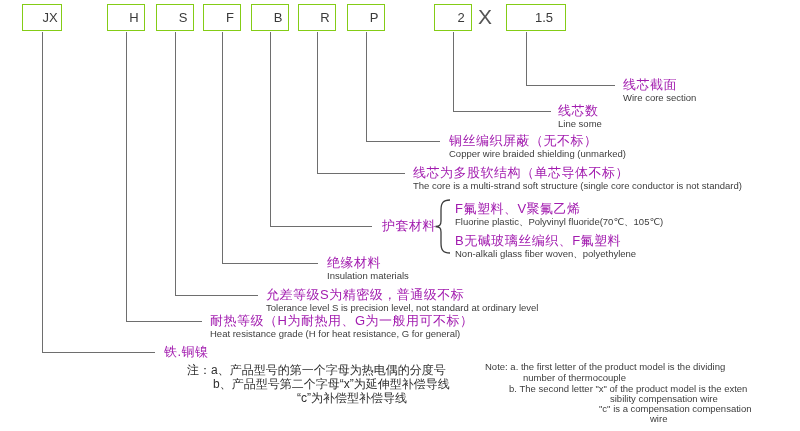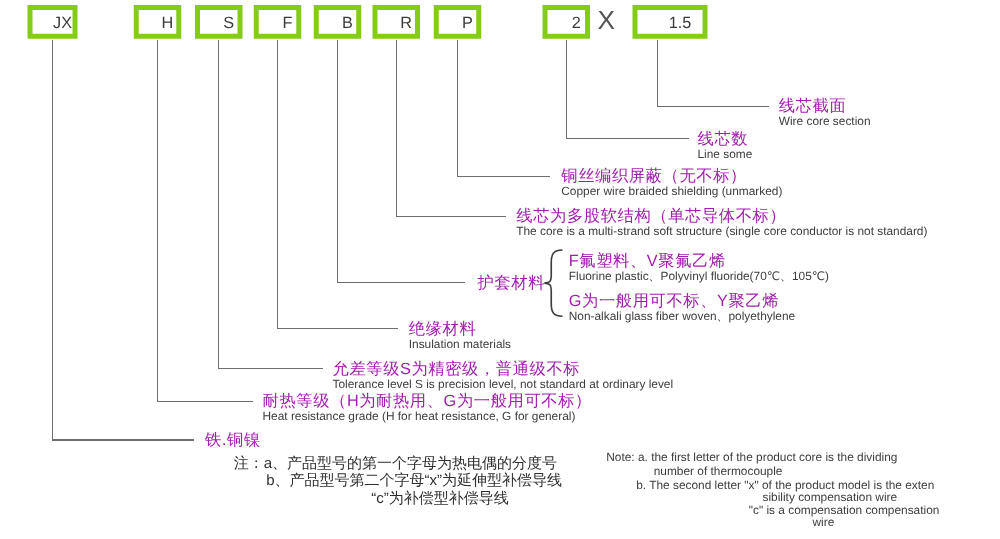--- a/index.html
+++ b/index.html
@@ -2,21 +2,21 @@
 <html><head>
 <meta charset="utf-8">
 <style>
   html,body{margin:0;padding:0;background:#ffffff;}
   .stage{
     position:relative;width:800px;height:431px;background:#ffffff;overflow:hidden;
     font-family:"Liberation Sans","DejaVu Sans",sans-serif;
   }
   .stage svg.wires{position:absolute;left:0;top:0;}
   .code-box{
-    position:absolute;top:4px;height:27px;border:4px solid #84cc16;
+    position:absolute;top:4px;height:27px;border:1px solid #84cc16;
     display:flex;align-items:center;justify-content:center;
     font-size:13px;color:#3a3a3a;background:#ffffff;box-sizing:border-box;padding-left:16px;
   }
   .x-sep{
     position:absolute;top:5px;font-size:21px;color:#555555;font-weight:400;
   }
   .lbl{position:absolute;white-space:nowrap;}
   .lbl .cn{font-size:13px;line-height:14px;color:#a21caf;letter-spacing:0.5px;}
   .lbl .en{font-size:9.5px;line-height:10px;color:#3c3c3c;margin-top:1px;}
   .note-cn{position:absolute;white-space:nowrap;font-size:12px;line-height:13px;color:#2e2e2e;}
@@ -74,21 +74,21 @@
   </div>
 
   <div class="lbl" style="left:382px;top:219px;text-align:right;">
     <div class="cn">护套材料</div>
   </div>
   <div class="lbl" style="left:455px;top:202px;">
     <div class="cn">F氟塑料、V聚氟乙烯</div>
     <div class="en">Fluorine plastic、Polyvinyl fluoride(70℃、105℃)</div>
   </div>
   <div class="lbl" style="left:455px;top:234px;">
-    <div class="cn">G为一般用可不标、Y聚乙烯</div>
+    <div class="cn">B无碱玻璃丝编织、F氟塑料</div>
     <div class="en">Non-alkali glass fiber woven、polyethylene</div>
   </div>
 
   <div class="lbl" style="left:266px;top:288px;">
     <div class="cn">允差等级S为精密级，普通级不标</div>
     <div class="en">Tolerance level S is precision level, not standard at ordinary level</div>
   </div>
 
   <div class="lbl" style="left:327px;top:256px;">
     <div class="cn">绝缘材料</div>
@@ -101,20 +101,20 @@
   </div>
 
   <div class="lbl" style="left:164px;top:345px;">
     <div class="cn">铁.铜镍</div>
   </div>
 
   <div class="note-cn" style="left:213px;top:378px;">b、产品型号第二个字母“x”为延伸型补偿导线</div>
   <div class="note-cn" style="left:187px;top:364px;">注：a、产品型号的第一个字母为热电偶的分度号</div>
   <div class="note-cn" style="left:297px;top:392px;">“c”为补偿型补偿导线</div>
 
-  <div class="note-en" style="left:485px;top:362px;">Note: a. the first letter of the product core is the dividing</div>
+  <div class="note-en" style="left:485px;top:362px;">Note: a. the first letter of the product model is the dividing</div>
   <div class="note-en" style="left:523px;top:373px;">number of thermocouple</div>
   <div class="note-en" style="left:509px;top:384px;">b. The second letter "x" of the product model is the exten</div>
   <div class="note-en" style="left:610px;top:394px;">sibility compensation wire</div>
   <div class="note-en" style="left:599px;top:404px;">"c" is a compensation compensation</div>
   <div class="note-en" style="left:650px;top:414px;">wire</div>
 
 </div>
 
 </body></html>

